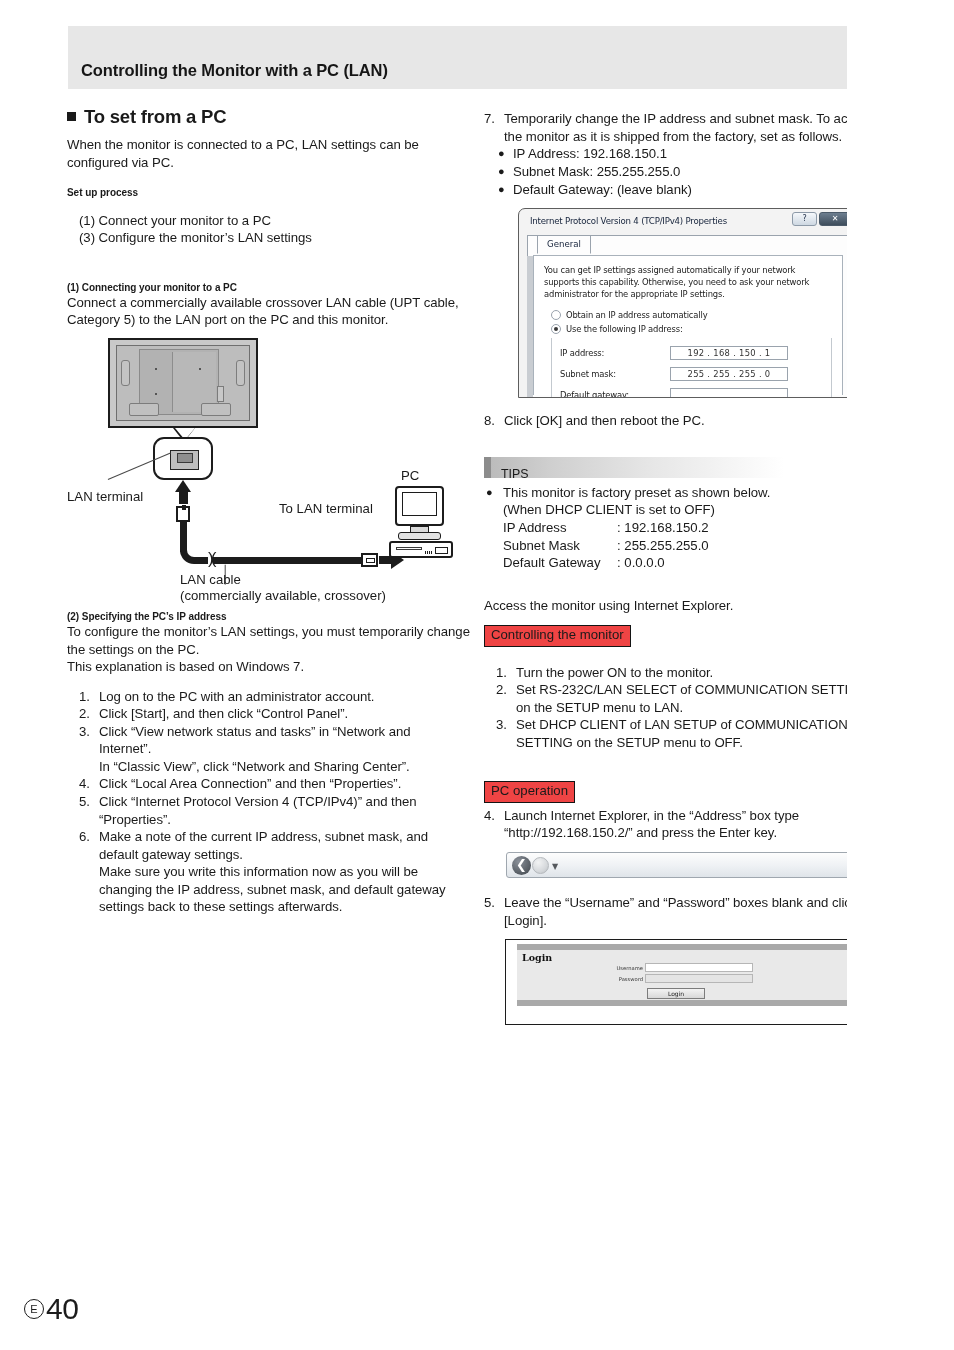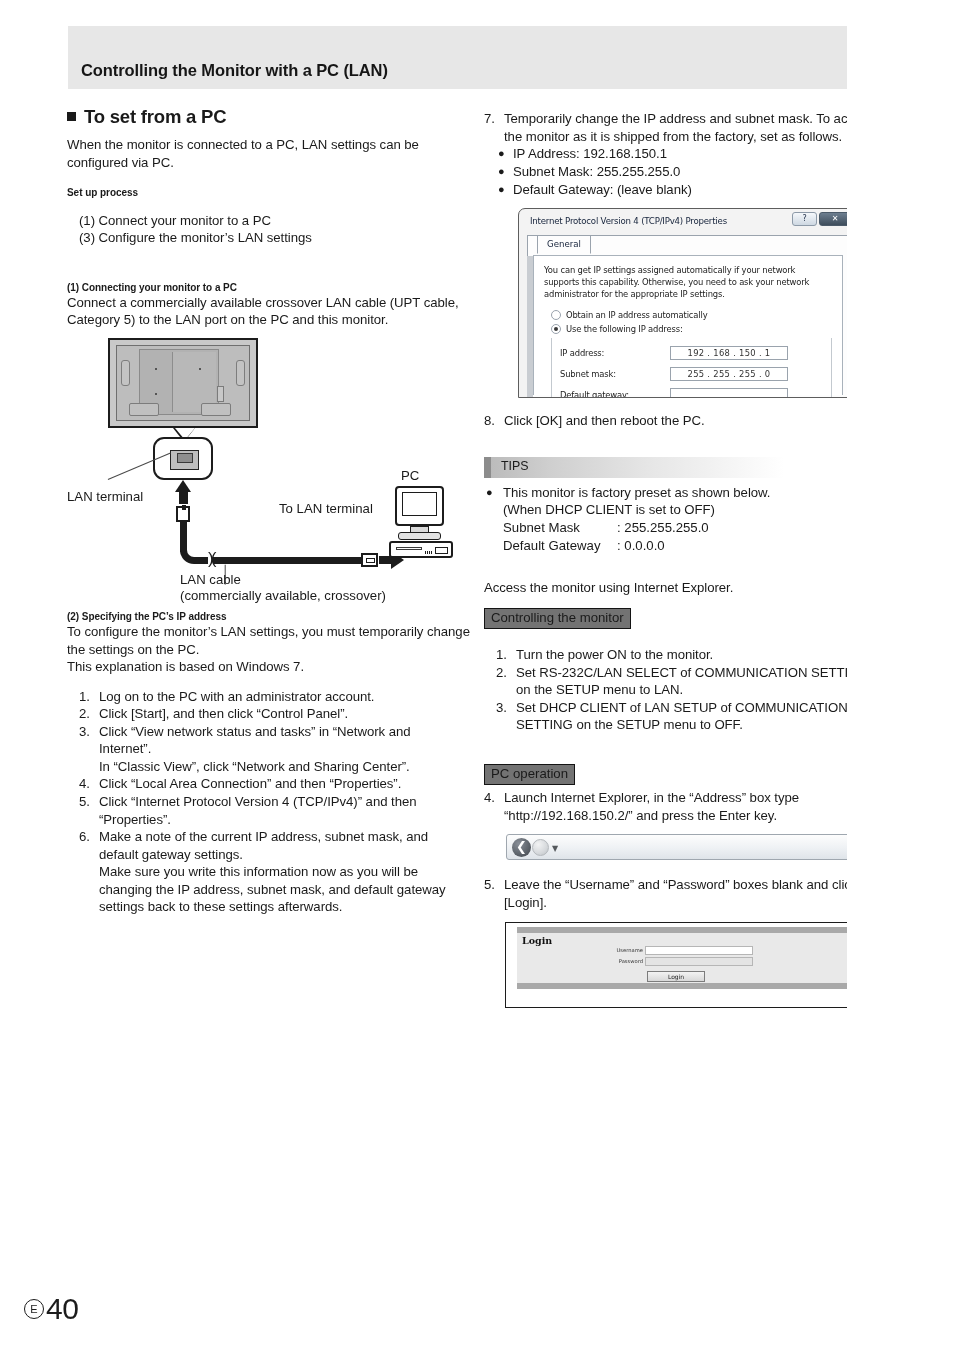--- a/index.html
+++ b/index.html
@@ -117,21 +117,21 @@
     line-height: 1.55;
   }
 
   
   .boxed-label {
     display: inline-block;
     border: 1.6px solid #141414;
     padding: 1px 6px 2px 6px;
     font-size: 13.2px;
     line-height: 1.25;
-    background: #737373;
+    background: #ef4444;
   }
 
   
   .tips-wrap {
     position: relative;
     height: 21px;
   }
   .tips-grad {
     position: absolute;
     left: 0; top: 0;
@@ -139,21 +139,21 @@
     background: linear-gradient(to right, #b9b9b9 0%, #cfcfcf 22%, #e6e6e6 55%, #ffffff 100%);
   }
   .tips-tab {
     position: absolute;
     left: 0; top: 0;
     width: 7px; height: 21px;
     background: #8c8c8c;
   }
   .tips-label {
     position: absolute;
-    left: 17px; top: 2px;
+    left: 17px; top: 10px;
     font-size: 12.4px;
     color: #1b1b1b;
   }
 
   
   .diagram {
     position: relative;
     width: 408px;
     height: 268px;
   }
@@ -917,20 +917,24 @@
 
     <div style="height:6px"></div>
 
     <div class="brow">
       <span class="dot" style="width:17px; padding-left:2px;">●</span>
       <span>This monitor is factory preset as shown below.</span>
     </div>
     <div class="body" style="padding-left:19px;">(When DHCP CLIENT is set to OFF)</div>
     <div style="padding-left:19px;">
       <div style="display:flex; font-size:13.2px; line-height:1.33;">
+        <span style="width:114px;">IP Address</span>
+        <span>: 192.168.150.2</span>
+      </div>
+      <div style="display:flex; font-size:13.2px; line-height:1.33;">
         <span style="width:114px;">Subnet Mask</span>
         <span>: 255.255.255.0</span>
       </div>
       <div style="display:flex; font-size:13.2px; line-height:1.33;">
         <span style="width:114px;">Default Gateway</span>
         <span>: 0.0.0.0</span>
       </div>
     </div>
 
     <div style="height:25px"></div>

